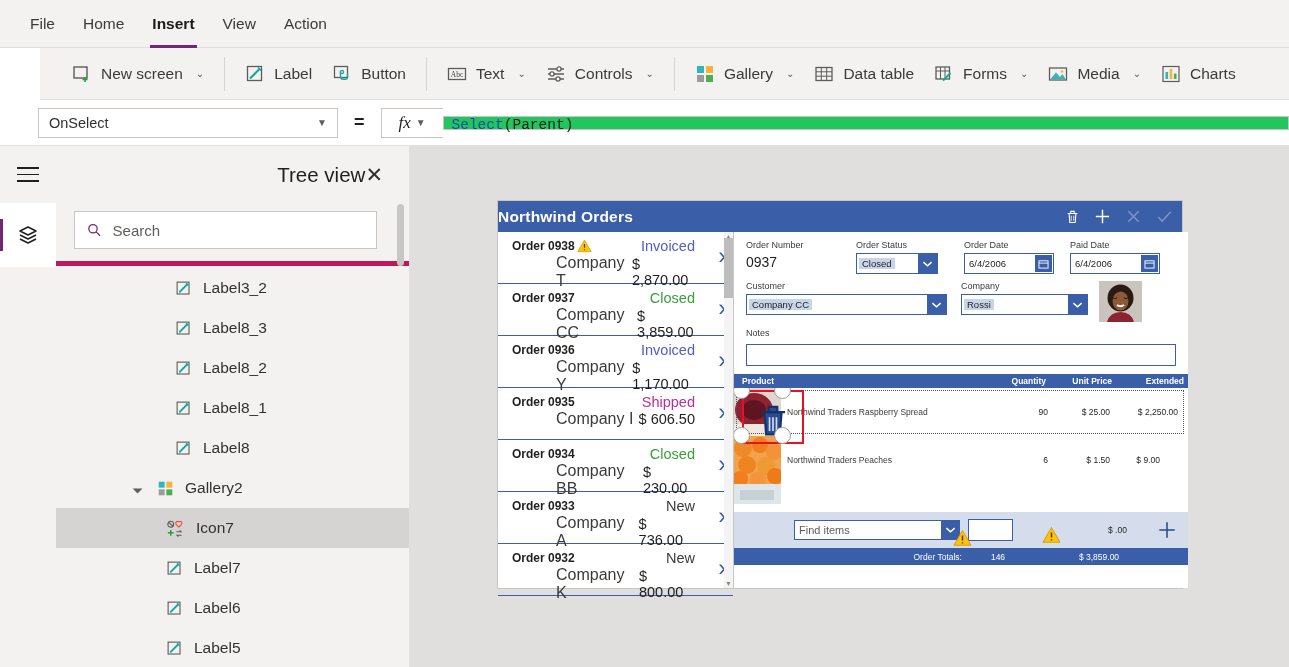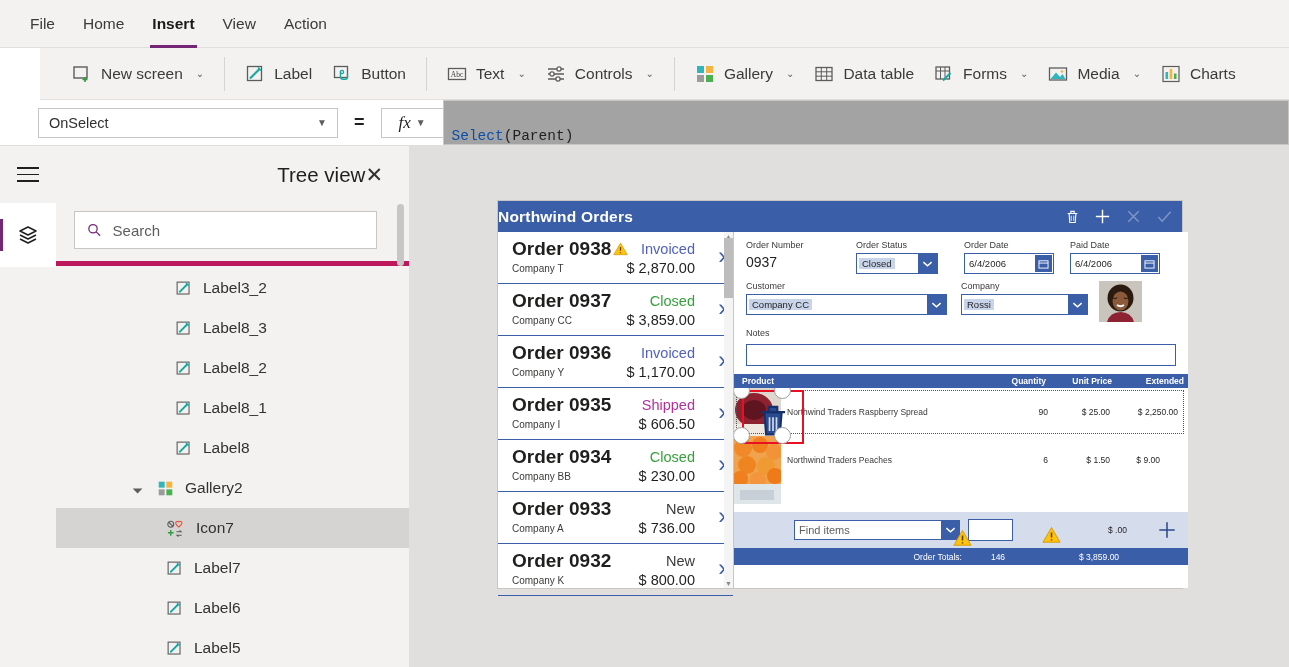--- a/index.html
+++ b/index.html
@@ -73,22 +73,22 @@
   .prop-select .cv { font-size: 10px; color: #605e5c; }
   .eq { font-size: 18px; font-weight: bold; color: #201f1e; margin: 0 16px; }
   .fx-btn {
     width: 62px; height: 30px; border: 1px solid #c8c6c4; border-right: none;
     background: #fff; display: flex; align-items: center; justify-content: center;
     gap: 5px; cursor: pointer;
   }
   .fx-btn .fxg { font-family: "Liberation Serif", serif; font-style: italic; font-size: 17px; color: #201f1e; }
   .fx-btn .cv { font-size: 10px; color: #605e5c; }
   .fx-input {
-    flex: 1; height: 45px; border: 1px solid #c8c6c4; background: #a3a3a3;
-    display: flex; align-items: flex-end; padding-left: 8px;
+    flex: 1; height: 14px; border: 1px solid #c8c6c4; background: #22c55e;
+    display: flex; align-items: flex-start; padding-left: 8px;
     font-family: "Liberation Mono", monospace; font-size: 14.5px;
   }
   .fx-input .fn { color: #0d4fa8; }
   .fx-input .pl { color: #201f1e; }
 
   
   .main { display: flex; height: calc(667px - 48px - 52px - 46px); }
 
   
   .rail { width: 56px; background: #f3f2f1; flex: none; }
@@ -168,23 +168,23 @@
   
   .gallery {
     width: 236px; flex: none; background: #fff; position: relative;
     border-right: 1px solid #c8c6c4;
   }
   .grow {
     height: 52px; border-bottom: 1px solid #3b5ea8;
     padding: 6px 8px 0 14px; position: relative; cursor: pointer;
   }
   .grow .l1, .grow .l2 { display: flex; justify-content: space-between; align-items: center; padding-right: 30px; }
-  .grow .onum { font-size: 19px; font-weight: bold; color: #201f1e; display: flex; align-items: center; gap: 2px; }
+  .grow .onum { font-size: 12px; font-weight: bold; color: #201f1e; display: flex; align-items: center; gap: 2px; }
   .grow .ostat { font-size: 14.5px; }
-  .grow .ocomp { font-size: 10px; color: #3b3a39; }
+  .grow .ocomp { font-size: 16px; color: #3b3a39; margin-left: 44px; }
   .grow .oamt { font-size: 14.5px; color: #201f1e; }
   .grow .chev {
     position: absolute; right: 7px; top: 13px; color: #3b5ea8;
     font-size: 23px; font-weight: 300; line-height: 1;
   }
   .gal-scroll-track {
     position: absolute; right: 0; top: 0; bottom: 0; width: 9px; background: #f4f4f4;
   }
   .gal-scroll-thumb {
     position: absolute; right: 0; top: 6px; width: 9px; height: 60px;

